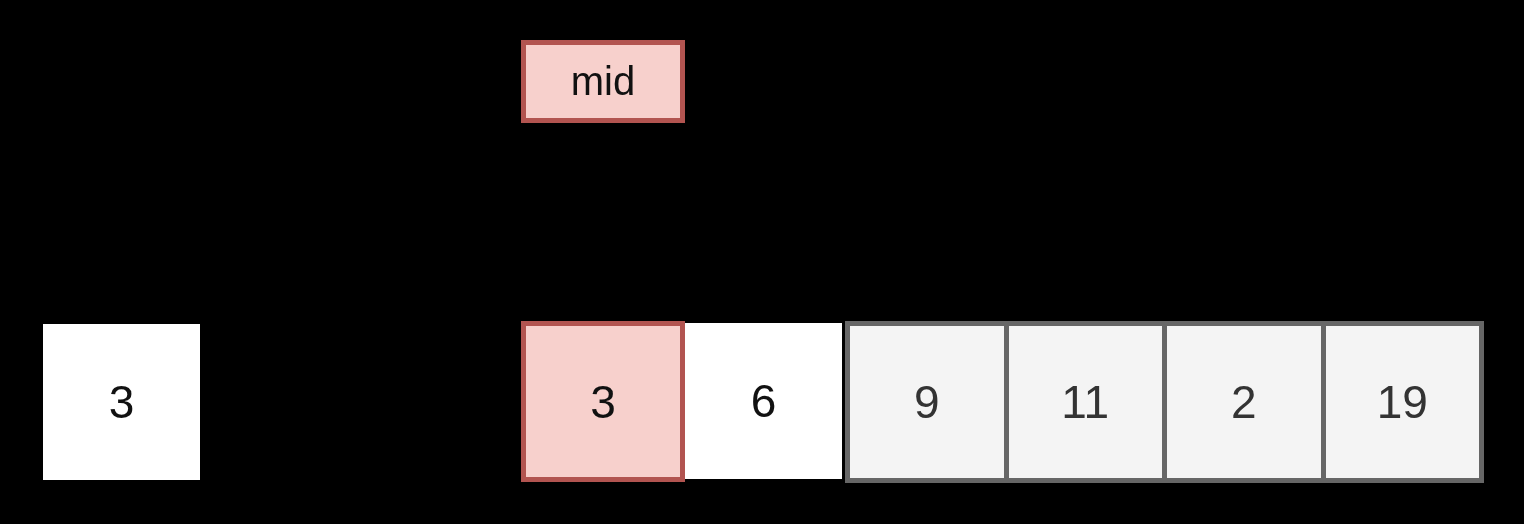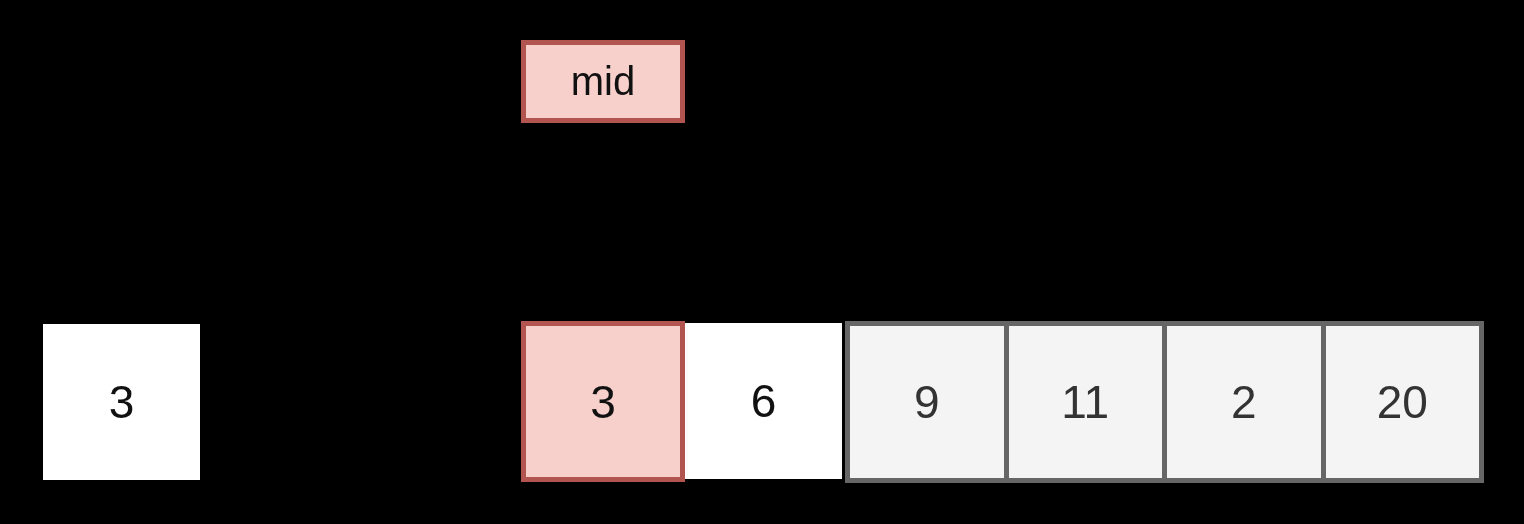--- a/index.html
+++ b/index.html
@@ -116,17 +116,17 @@
     <div class="gcell">
       <span>9</span>
     </div>
     <div class="gcell">
       <span>11</span>
     </div>
     <div class="gcell">
       <span>2</span>
     </div>
     <div class="gcell">
-      <span>20</span>
+      <span>19</span>
     </div>
   </div>
 
 </div>
 
 </body></html>

